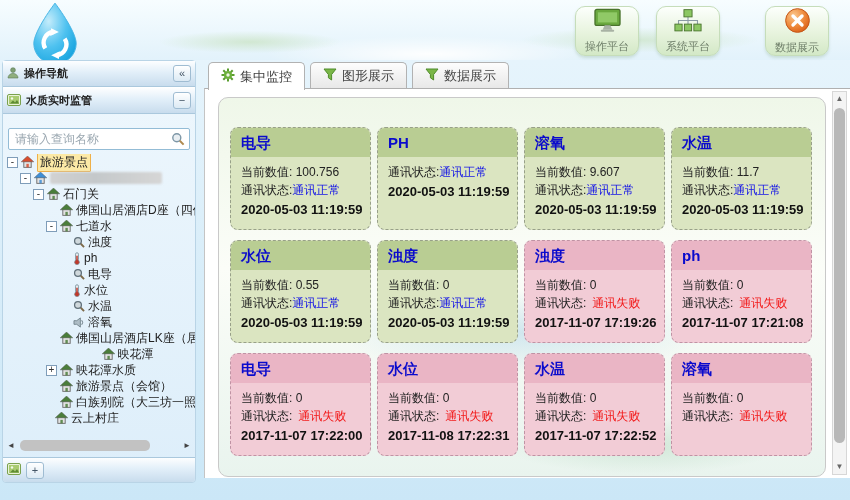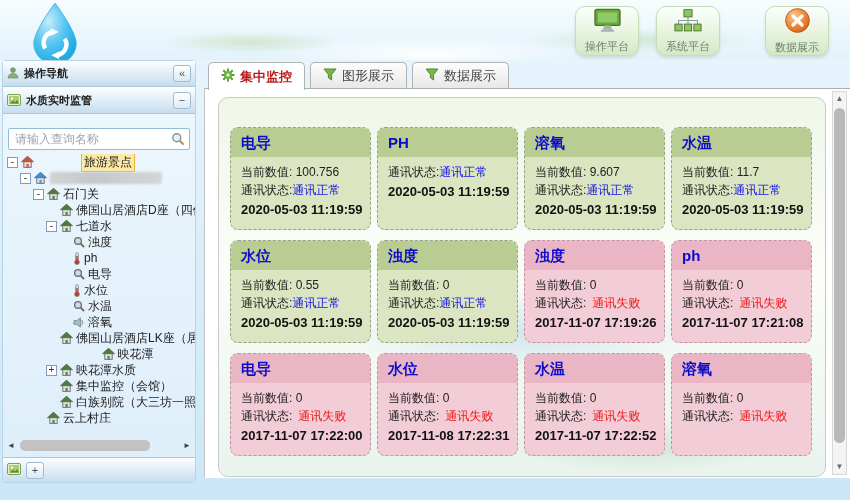--- a/index.html
+++ b/index.html
@@ -32,35 +32,35 @@
   .searchrow input{width:100%;height:22px;box-sizing:border-box;border:1px solid #93bcd6;border-radius:2px;
     padding:0 24px 0 6px;font-size:12px;color:#333;background:#fff;}
   .searchrow input::placeholder{color:#9aa7b0;}
   .search-ic{position:absolute;right:5px;top:4px;cursor:pointer;}
   .tree{margin-top:2px;height:288px;overflow:hidden;}
   .tree-row{display:flex;align-items:center;height:16px;gap:3px;font-size:12px;color:#222;cursor:pointer;white-space:nowrap;}
   .expander{width:11px;height:11px;box-sizing:border-box;border:1px solid #7f9db9;background:#fff;color:#333;
     font-size:10px;line-height:8px;text-align:center;flex:0 0 11px;}
   .expander-spacer{flex:0 0 11px;}
   .tree-icon{display:inline-flex;align-items:center;flex:0 0 auto;}
-  .tree-label.selected{background:#fce9a6;border:1px solid #eeb049;padding:0 2px;border-radius:1px;margin-left:44px;}
+  .tree-label.selected{background:#fce9a6;border:1px solid #eeb049;padding:0 2px;border-radius:1px;}
   .blurred-label{display:inline-block;width:112px;height:12px;border-radius:2px;
     background:linear-gradient(90deg,#d2d2d2,#c4c8ca 40%,#d6d6d6);filter:blur(1.3px);}
   .hscroll{position:absolute;left:3px;bottom:30px;width:186px;height:13px;display:flex;align-items:center;}
   .hscroll .arr{font-size:8px;color:#444;width:10px;text-align:center;cursor:pointer;}
   .hscroll .track{flex:1;height:11px;position:relative;}
   .hscroll .thumb{position:absolute;left:4px;top:0;width:130px;height:11px;background:#c2c2c2;border-radius:5px;cursor:grab;}
   .phd.bottom{position:absolute;left:0;bottom:0;width:100%;box-sizing:border-box;border-top:1px solid #aac8dd;border-bottom:none;
     border-radius:0 0 4px 4px;}
   
   .main{position:absolute;left:204px;top:60px;width:646px;height:418px;}
   .tabs{position:absolute;left:4px;top:2px;height:26px;display:flex;gap:5px;}
   .tab{display:flex;align-items:center;gap:5px;padding:0 12px;height:26px;border:1px solid #b2b2b2;border-bottom:none;
     border-radius:5px 5px 0 0;background:linear-gradient(180deg,#fdfdfd,#e7e7e7);font-size:13px;color:#444;cursor:pointer;}
-  .tab.active{background:#fff;font-weight:bold;color:#b91c1c;height:27px;z-index:2;}
+  .tab.active{background:#fff;font-weight:normal;color:#404040;height:27px;z-index:2;}
   .content{position:absolute;left:0;top:28px;width:646px;height:390px;background:#fff;
     border-top:1px solid #b0b0b0;border-left:1px solid #c4c4c4;box-sizing:border-box;}
   .cards-panel{position:absolute;left:13px;top:8px;width:608px;height:380px;border:1px solid #c9c9c9;border-radius:10px;
     background:
       radial-gradient(ellipse 260px 60px at 50% 62%, rgba(140,195,225,.35), transparent 70%),
       radial-gradient(ellipse 200px 40px at 70% 92%, rgba(170,210,180,.4), transparent 70%),
       linear-gradient(180deg,#eff7e9 0%,#fbfdf8 45%,#e9f4ee 100%);
     box-sizing:border-box;overflow:hidden;}
   .grid{display:grid;grid-template-columns:repeat(4,141px);grid-auto-rows:103px;gap:10px 6px;padding:29px 11px;}
   .card{border-radius:8px;overflow:hidden;box-sizing:border-box;}
@@ -329,34 +329,34 @@
         </div>
         <div class="tree-row" style="padding-left: 43px;">
           <span class="expander-spacer"></span>
           <span class="tree-icon">
             <svg width="13" height="12" viewBox="0 0 14 13">
               <rect x="3" y="5.5" width="8" height="6.8" fill="#e3e3e3" stroke="#6b6b6b" stroke-width="1"></rect>
               <path d="M7 0 L13.8 6.3 H0.2 Z" fill="#4a7d3a" stroke="#555" stroke-width=".5"></path>
               <rect x="5.8" y="8.5" width="2.6" height="3.8" fill="#4a7d3a" opacity=".85"></rect>
             </svg>
           </span>
-          <span class="tree-label">集中监控（会馆）</span>
+          <span class="tree-label">旅游景点（会馆）</span>
         </div>
         <div class="tree-row" style="padding-left: 43px;">
           <span class="expander-spacer"></span>
           <span class="tree-icon">
             <svg width="13" height="12" viewBox="0 0 14 13">
               <rect x="3" y="5.5" width="8" height="6.8" fill="#e3e3e3" stroke="#6b6b6b" stroke-width="1"></rect>
               <path d="M7 0 L13.8 6.3 H0.2 Z" fill="#4a7d3a" stroke="#555" stroke-width=".5"></path>
               <rect x="5.8" y="8.5" width="2.6" height="3.8" fill="#4a7d3a" opacity=".85"></rect>
             </svg>
           </span>
           <span class="tree-label">白族别院（大三坊一照壁</span>
         </div>
-        <div class="tree-row" style="padding-left: 30px;">
+        <div class="tree-row" style="padding-left: 38px;">
           <span class="expander-spacer"></span>
           <span class="tree-icon">
             <svg width="13" height="12" viewBox="0 0 14 13">
               <rect x="3" y="5.5" width="8" height="6.8" fill="#e3e3e3" stroke="#6b6b6b" stroke-width="1"></rect>
               <path d="M7 0 L13.8 6.3 H0.2 Z" fill="#4a7d3a" stroke="#555" stroke-width=".5"></path>
               <rect x="5.8" y="8.5" width="2.6" height="3.8" fill="#4a7d3a" opacity=".85"></rect>
             </svg>
           </span>
           <span class="tree-label">云上村庄</span>
         </div>

